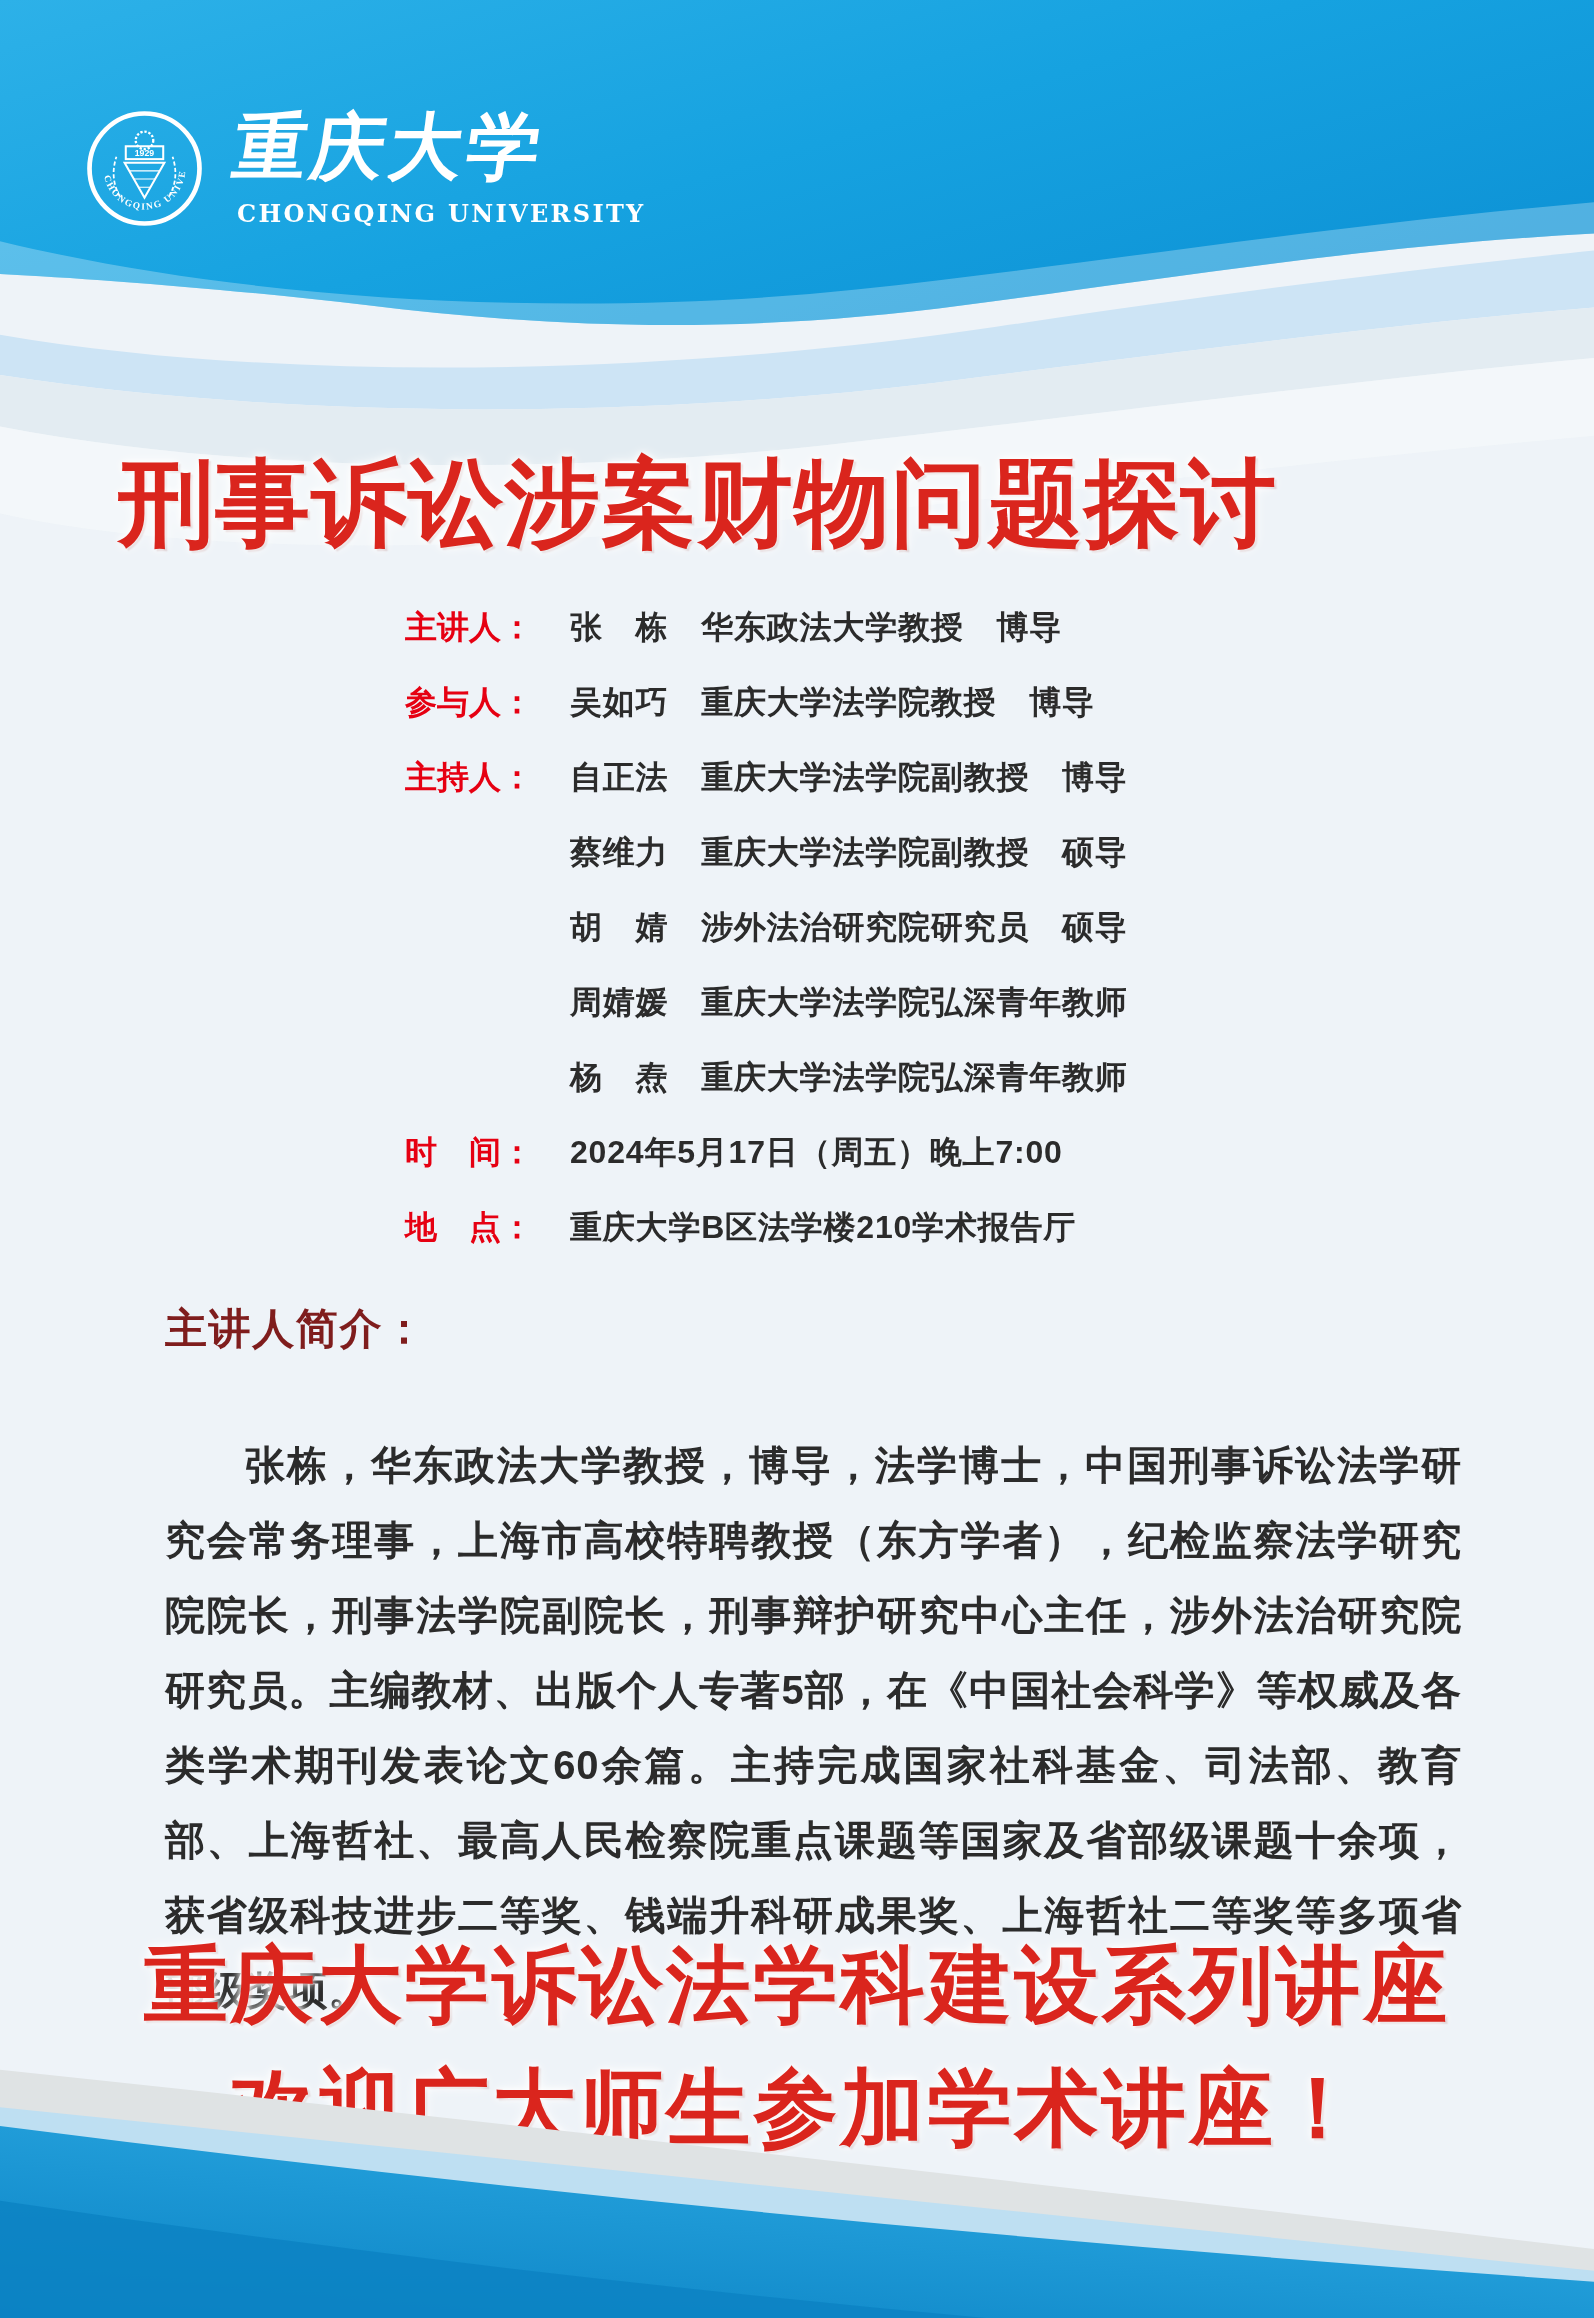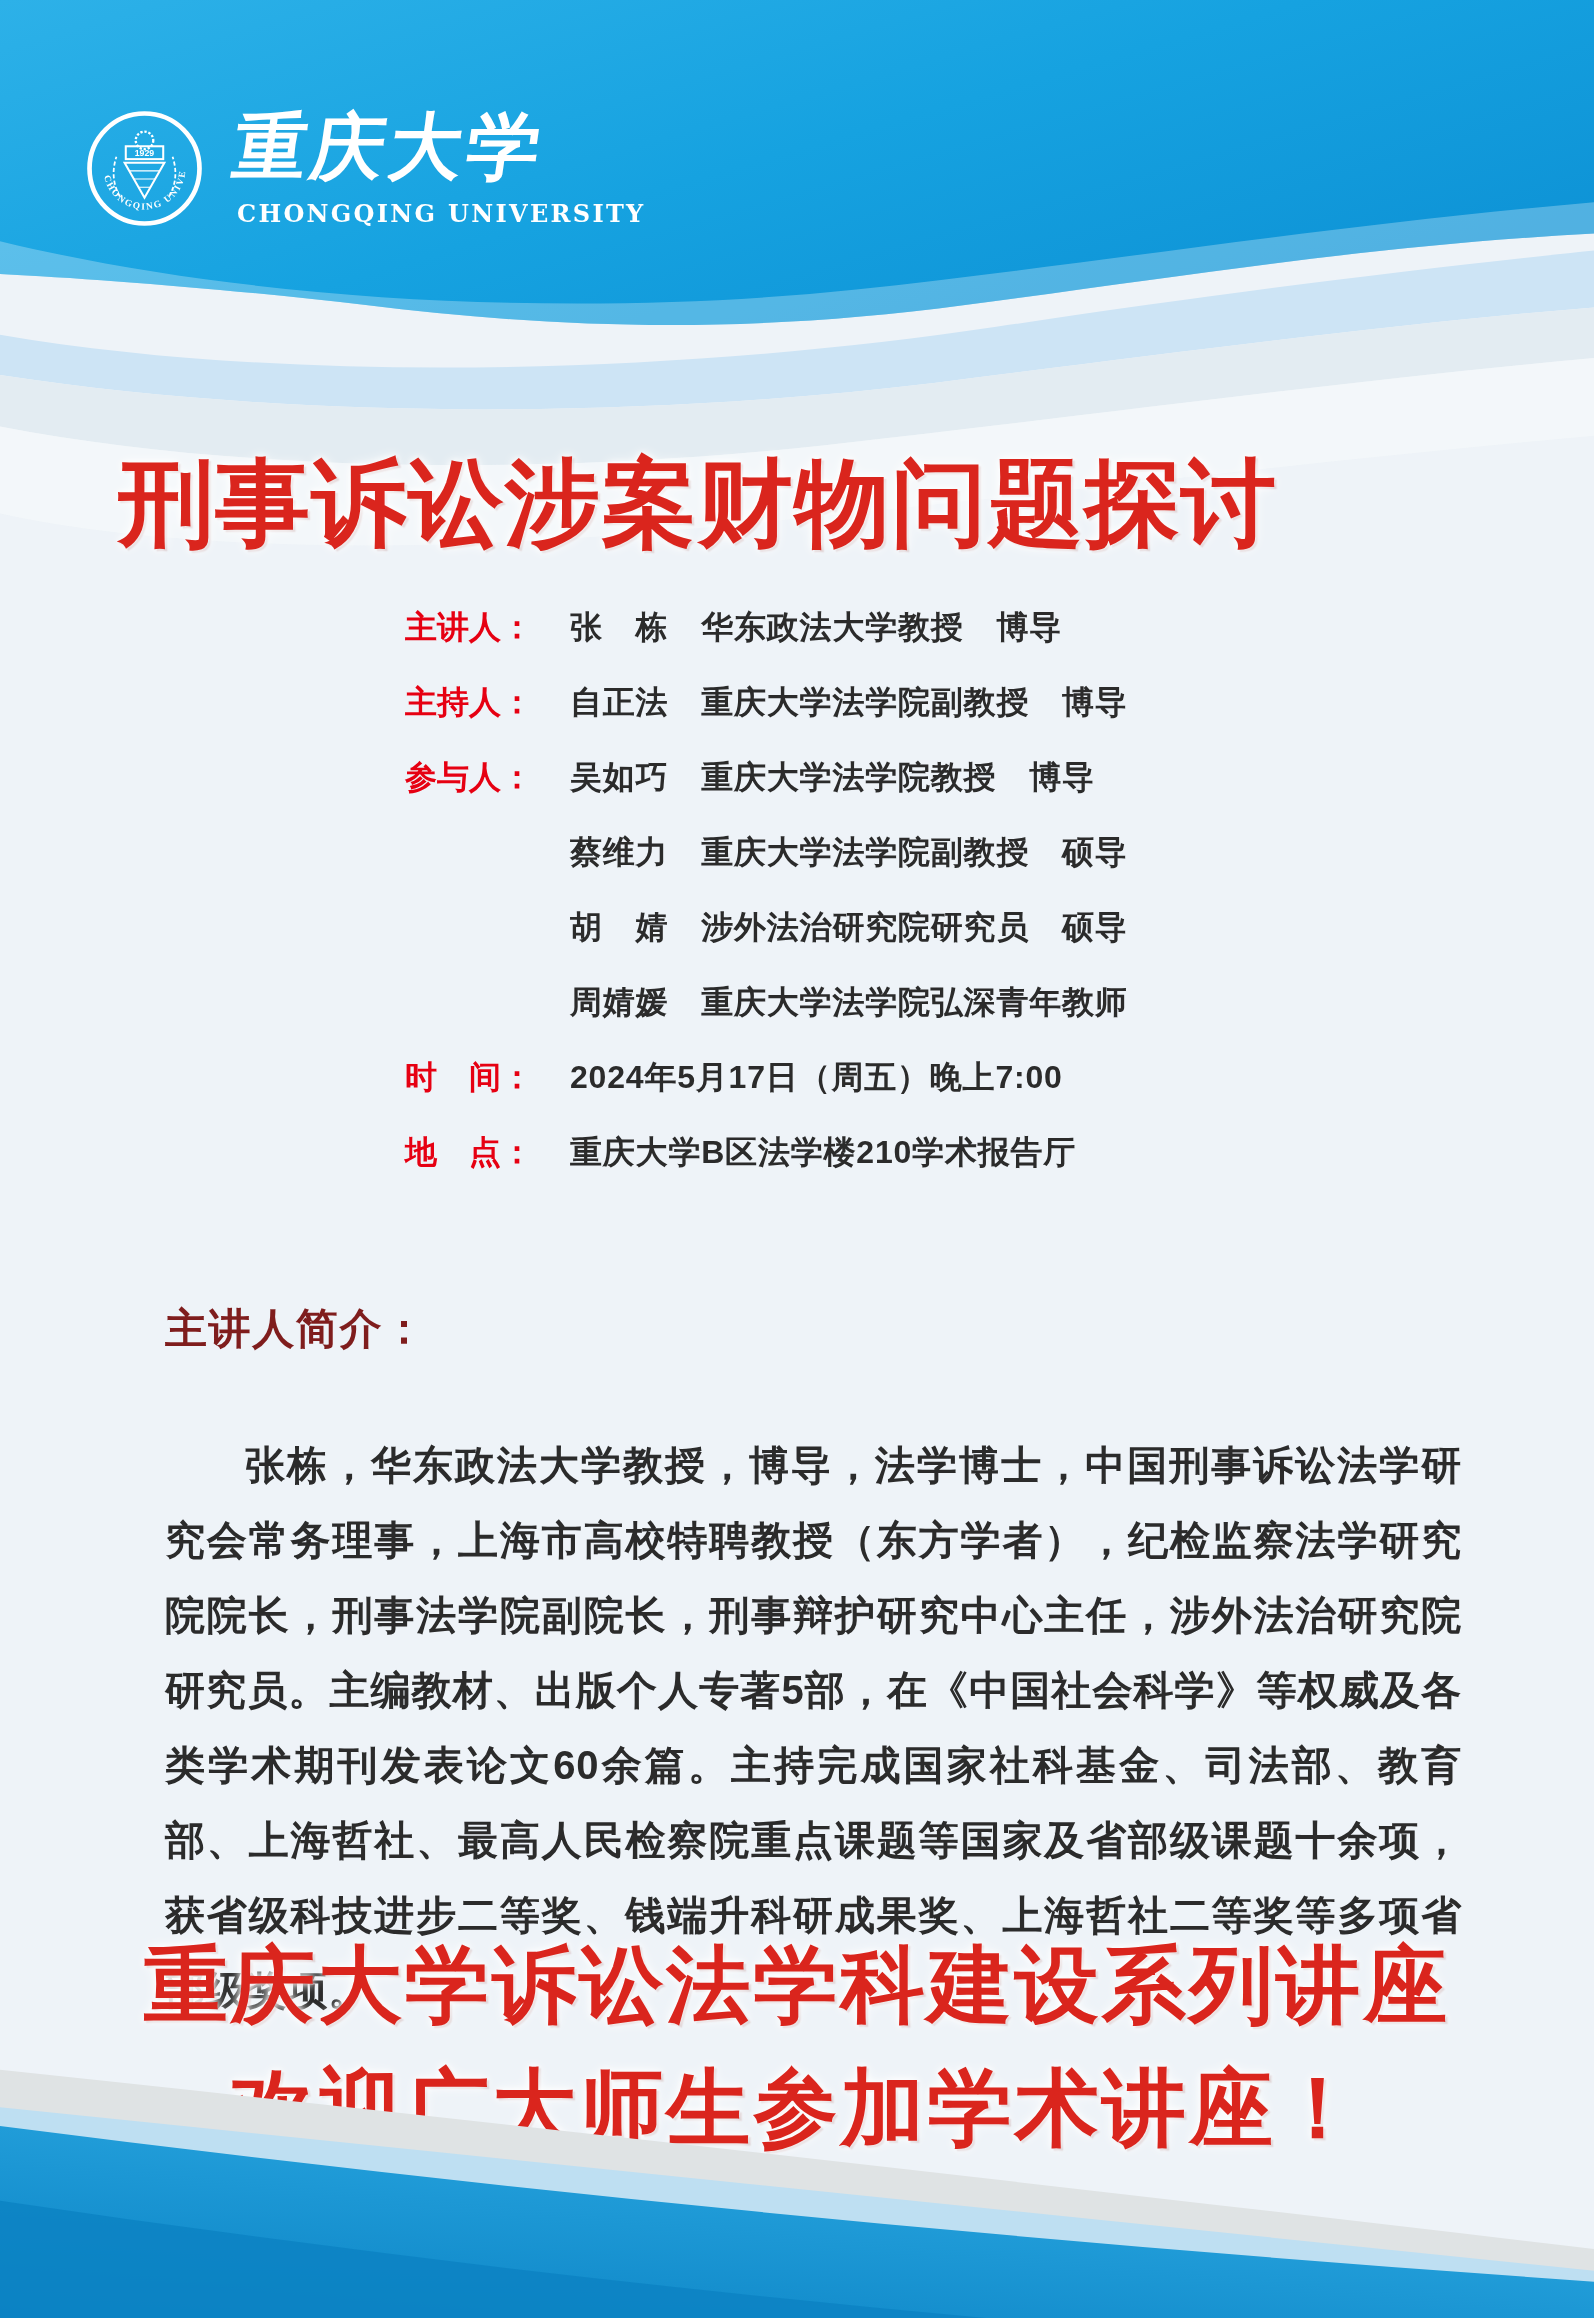--- a/index.html
+++ b/index.html
@@ -115,33 +115,36 @@
     <div class="uni-en">CHONGQING UNIVERSITY</div>
   </div>
 
   <div class="title">刑事诉讼涉案财物问题探讨</div>
 
   <div class="info">
     <div class="info-row">
       <span class="info-label">主讲人：</span><span class="info-value">张　栋　华东政法大学教授　博导</span>
     </div>
     <div class="info-row">
-      <span class="info-label">主持人：</span><span class="info-value">自正法　重庆大学法学院副教授　博导</span>
+      <span class="info-label">参与人：</span><span class="info-value">吴如巧　重庆大学法学院教授　博导</span>
     </div>
     <div class="info-row">
-      <span class="info-label">参与人：</span><span class="info-value">吴如巧　重庆大学法学院教授　博导</span>
+      <span class="info-label">主持人：</span><span class="info-value">自正法　重庆大学法学院副教授　博导</span>
     </div>
     <div class="info-row">
       <span class="info-label"></span><span class="info-value">蔡维力　重庆大学法学院副教授　硕导</span>
     </div>
     <div class="info-row">
       <span class="info-label"></span><span class="info-value">胡　婧　涉外法治研究院研究员　硕导</span>
     </div>
     <div class="info-row">
       <span class="info-label"></span><span class="info-value">周婧媛　重庆大学法学院弘深青年教师</span>
+    </div>
+    <div class="info-row">
+      <span class="info-label"></span><span class="info-value">杨　焘　重庆大学法学院弘深青年教师</span>
     </div>
     <div class="info-row">
       <span class="info-label">时　间：</span><span class="info-value">2024年5月17日（周五）晚上7:00</span>
     </div>
     <div class="info-row">
       <span class="info-label">地　点：</span><span class="info-value">重庆大学B区法学楼210学术报告厅</span>
     </div>
   </div>
 
   <div class="bio-heading">主讲人简介：</div>

